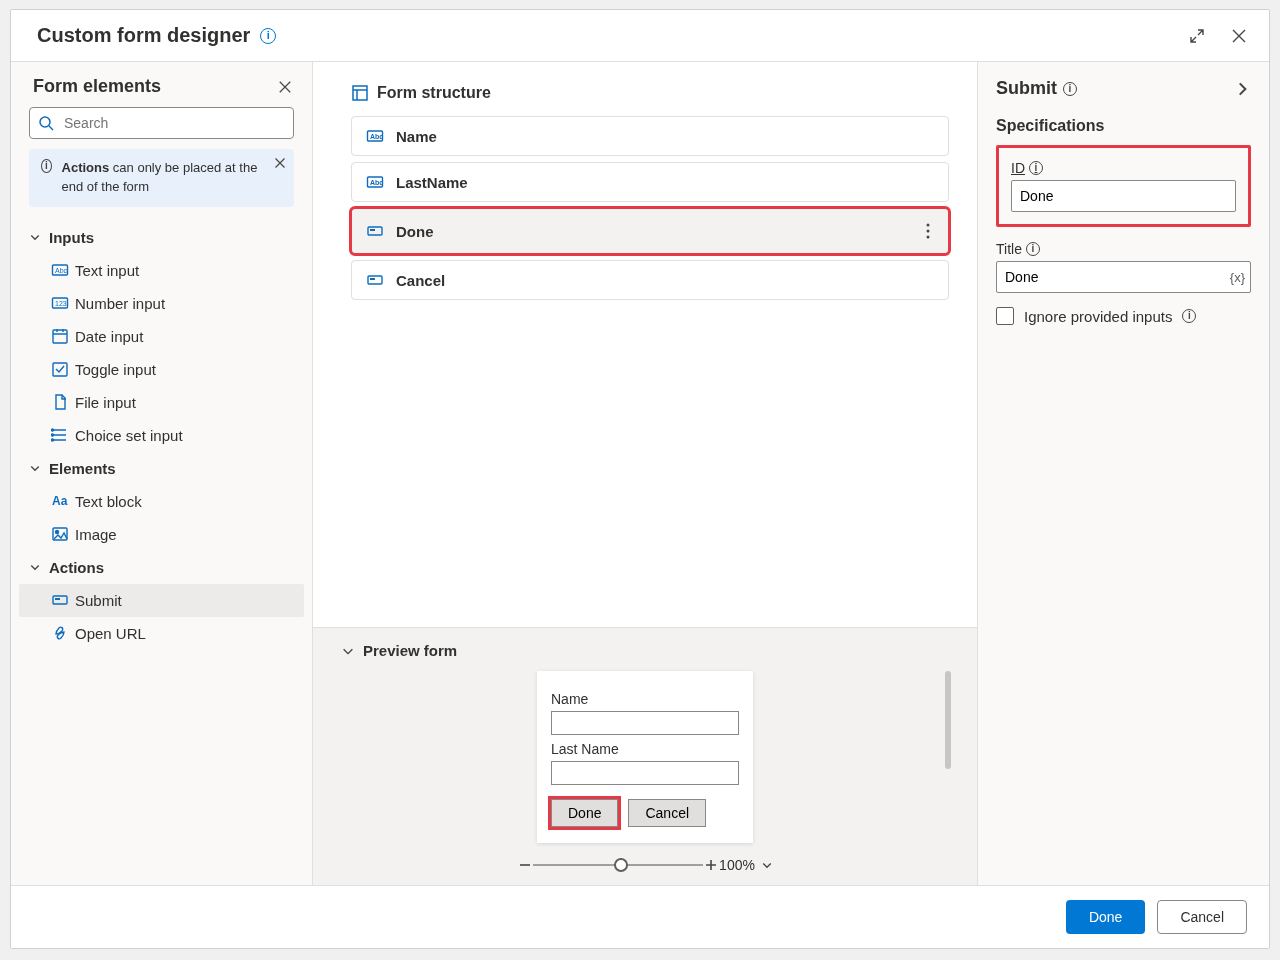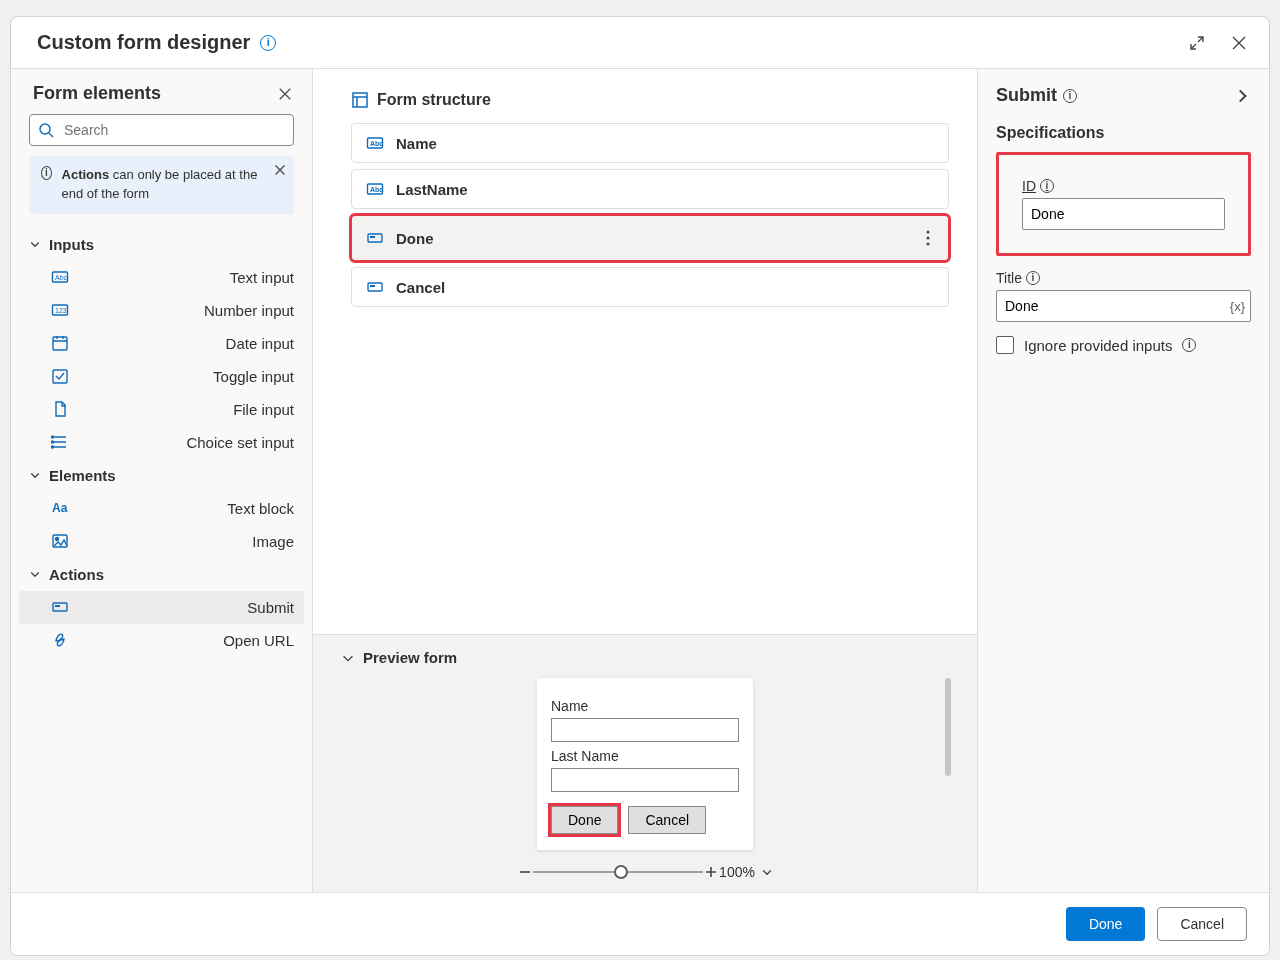--- a/index.html
+++ b/index.html
@@ -21,24 +21,24 @@
     font-size: 14px;
     color: var(--text-color);
     background: #f0f0f0;
     display: flex;
     align-items: flex-start;
     justify-content: center;
   }
   .window {
     width: 1260px;
     height: 940px;
-    margin: 16px auto;
+    margin: 9px auto;
     background: var(--bg-white);
     border: 1px solid var(--border-color);
-    border-radius: 8px;
+    border-radius: 2px;
     display: flex;
     flex-direction: column;
     overflow: hidden;
   }
   
   .titlebar {
     display: flex;
     align-items: center;
     justify-content: space-between;
     padding: 14px 22px 14px 26px;
@@ -66,21 +66,21 @@
   .search-wrap { padding: 0 18px 10px 18px; }
   .search-box { display:flex; align-items:center; gap:8px; border:1px solid #8a8886; border-radius:4px; background:#fff; height:32px; padding:0 8px; }
   .search-box input { border:none; outline:none; flex:1; font-size:14px; background:transparent; }
   .note-box { margin: 0 18px 10px 18px; background:#e8f1fb; border-radius:4px; padding:10px 28px 10px 12px; position:relative; display:flex; gap:10px; }
   .note-box .note-text { font-size:13px; line-height:1.45; }
   .note-box .note-close { position:absolute; right:8px; top:8px; cursor:pointer; color:#484644; }
 
   .tree { padding: 4px 8px 0 8px; overflow:auto; }
   .tree-group-header { display:flex; align-items:center; gap:8px; padding:8px 10px 8px 30px; font-weight:600; font-size:15px; cursor:pointer; position:relative; }
   .tree-group-header .chev { position:absolute; left:10px; }
-  .tree-item { display:flex; align-items:center; gap:10px; padding:8px 10px 8px 56px; font-size:15px; cursor:pointer; border-radius:2px; position:relative;justify-content:flex-end; }
+  .tree-item { display:flex; align-items:center; gap:10px; padding:8px 10px 8px 56px; font-size:15px; cursor:pointer; border-radius:2px; position:relative; }
   .tree-item .item-icon { position:absolute; left:32px; display:flex; }
   .tree-item.selected { background: var(--selected-bg); }
 
   
   .center { flex:1; display:flex; flex-direction:column; min-width:0; }
   .structure { padding: 22px 28px 20px 38px; flex:1; overflow:auto; }
   .structure-header { display:flex; align-items:center; gap:8px; font-size:16px; font-weight:600; margin-bottom:14px; }
   .struct-icon { color: var(--icon-blue); display:flex; }
   .struct-list { display:flex; flex-direction:column; gap:6px; }
   .struct-item {
@@ -125,21 +125,21 @@
     border-left:1px solid #e1dfdd;
     padding: 16px 18px;
   }
   .inspector-head { display:flex; align-items:center; gap:6px; margin-bottom:18px; }
   .inspector-title { font-size:18px; font-weight:600; }
   .inspector-head .chev-right { margin-left:auto; cursor:pointer; }
   .section-label { font-size:16px; font-weight:600; margin-bottom:10px; }
   .field-block { margin-bottom:14px; }
   .field-label { display:flex; align-items:center; gap:4px; font-size:14px; margin-bottom:4px; font-weight:400; }
   .text-input { width:100%; height:32px; border:1px solid #8a8886; border-radius:2px; padding:4px 8px; font-size:14px; background:#fff; }
-  .field-highlight { border:3px solid var(--highlight-red); padding:23px; border-radius:2px; margin-bottom:14px;text-decoration:underline; }
+  .field-highlight { border:3px solid var(--highlight-red); padding:12px; border-radius:2px; margin-bottom:14px;text-decoration:underline; }
   .expr-input { position:relative; }
   .expr-input .fx { position:absolute; right:6px; top:50%; transform:translateY(-50%); font-size:13px; color:#605e5c; }
   .check-row { display:flex; align-items:center; gap:10px; margin-top:8px; }
   .check-row .checkbox { width:18px; height:18px; border:1.5px solid #605e5c; border-radius:2px; background:#fff; }
   .check-row .cb-label { font-size:15px; }
 
   
   .footer {
     border-top:1px solid #e1dfdd;
     padding: 14px 22px;

